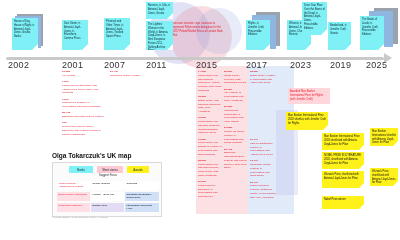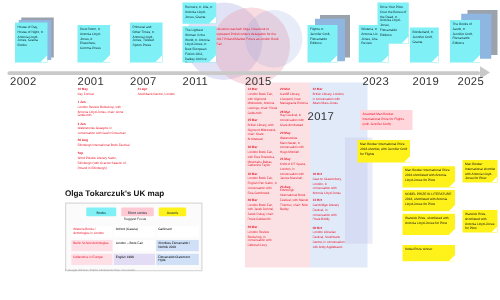--- a/index.html
+++ b/index.html
@@ -92,21 +92,21 @@
   <div class="wash lavc" style="left:276px;top:110px;width:22px;height:85px;"></div>
 
   <div class="axis"></div>
   <div class="axis-arrow"></div>
 
   <div class="year" style="left:8px;">2002</div>
   <div class="year" style="left:62px;">2001</div>
   <div class="year" style="left:104px;">2007</div>
   <div class="year" style="left:146px;text-align:right;">2011</div>
   <div class="year" style="left:196px;">2015</div>
-  <div class="year" style="left:246px;margin-top:28px;">2017</div>
+  <div class="year" style="left:246px;">2017</div>
   <div class="year" style="left:290px;">2023</div>
   <div class="year" style="left:330px;">2019</div>
   <div class="year" style="left:366px;">2025</div>
 
   <div class="stack" style="left:12px;top:14px;width:30px;height:34px;">
     <div class="lay g" style="left:5px;top:0;width:26px;height:32px;"></div>
     <div class="lay b" style="left:3px;top:2px;width:26px;height:32px;"></div>
   </div>
   <div class="note" style="left:12px;top:18px;width:26px;height:32px;">
     <span>House of Day, House of Night, tr. Antonia Lloyd-Jones, Granta Books</span>

